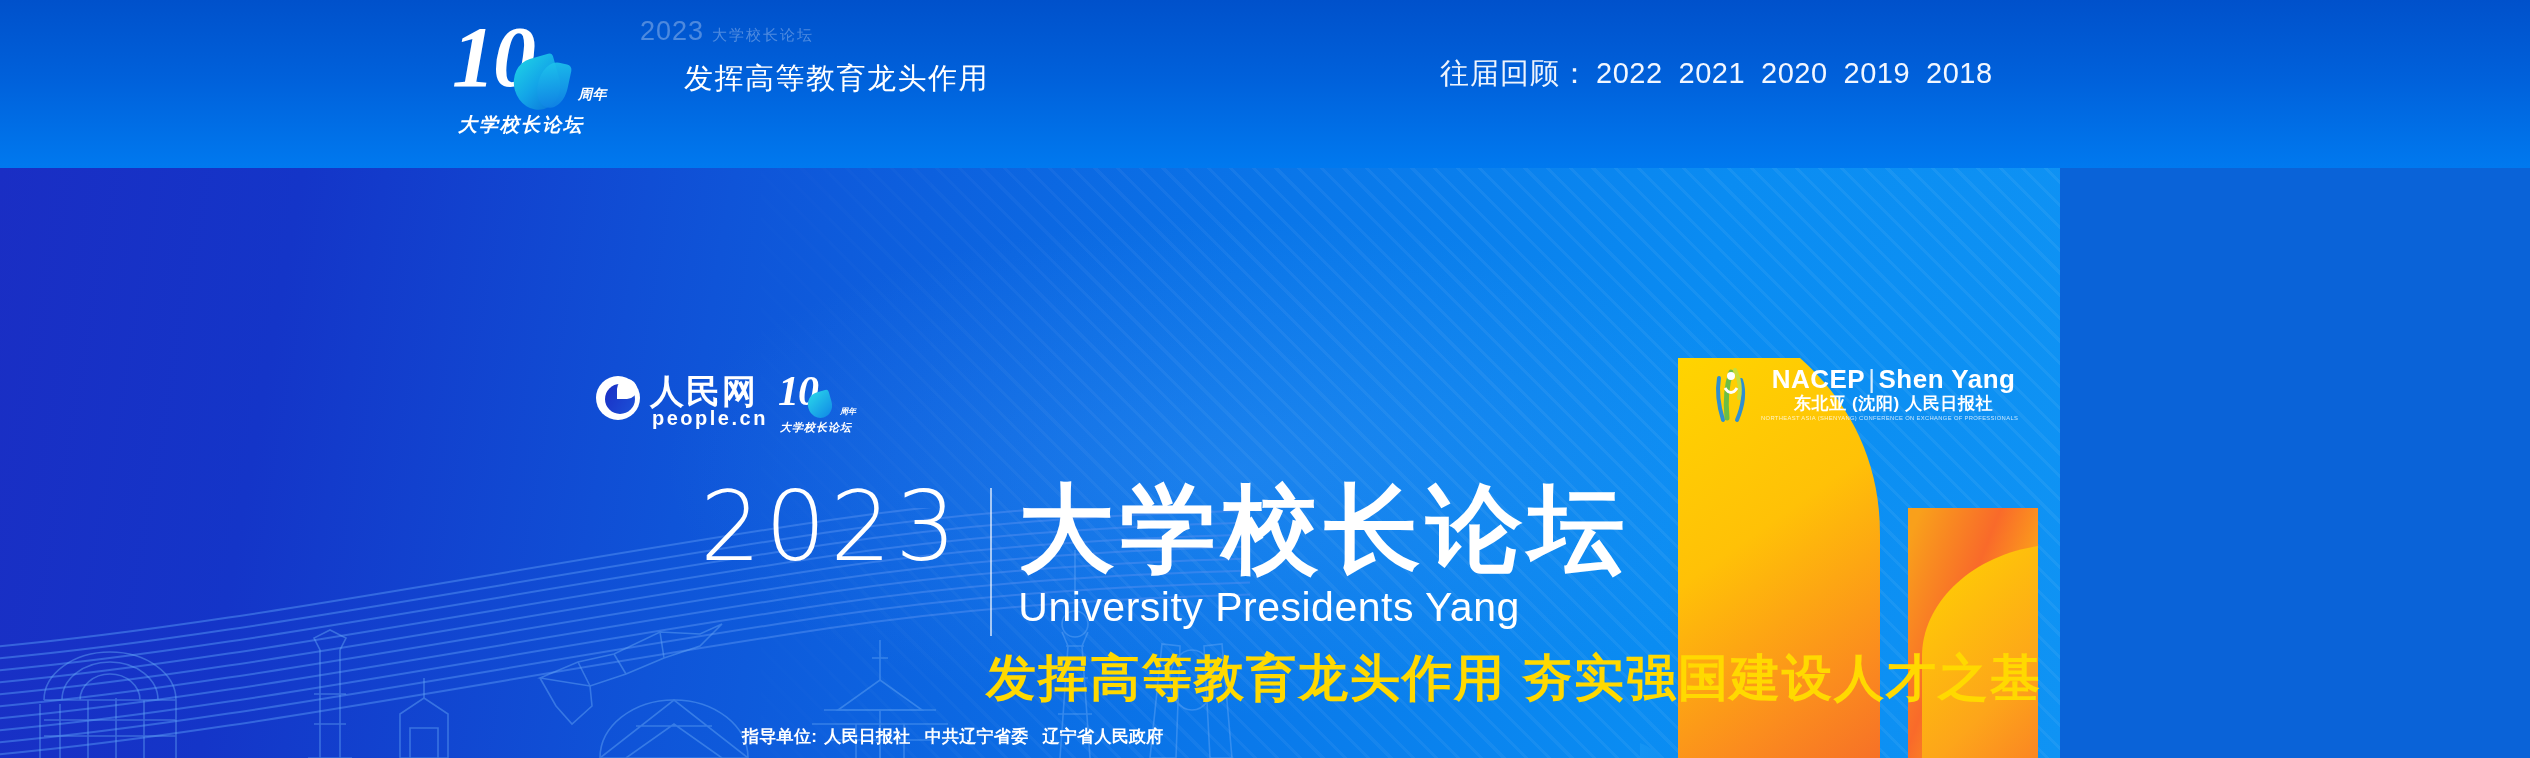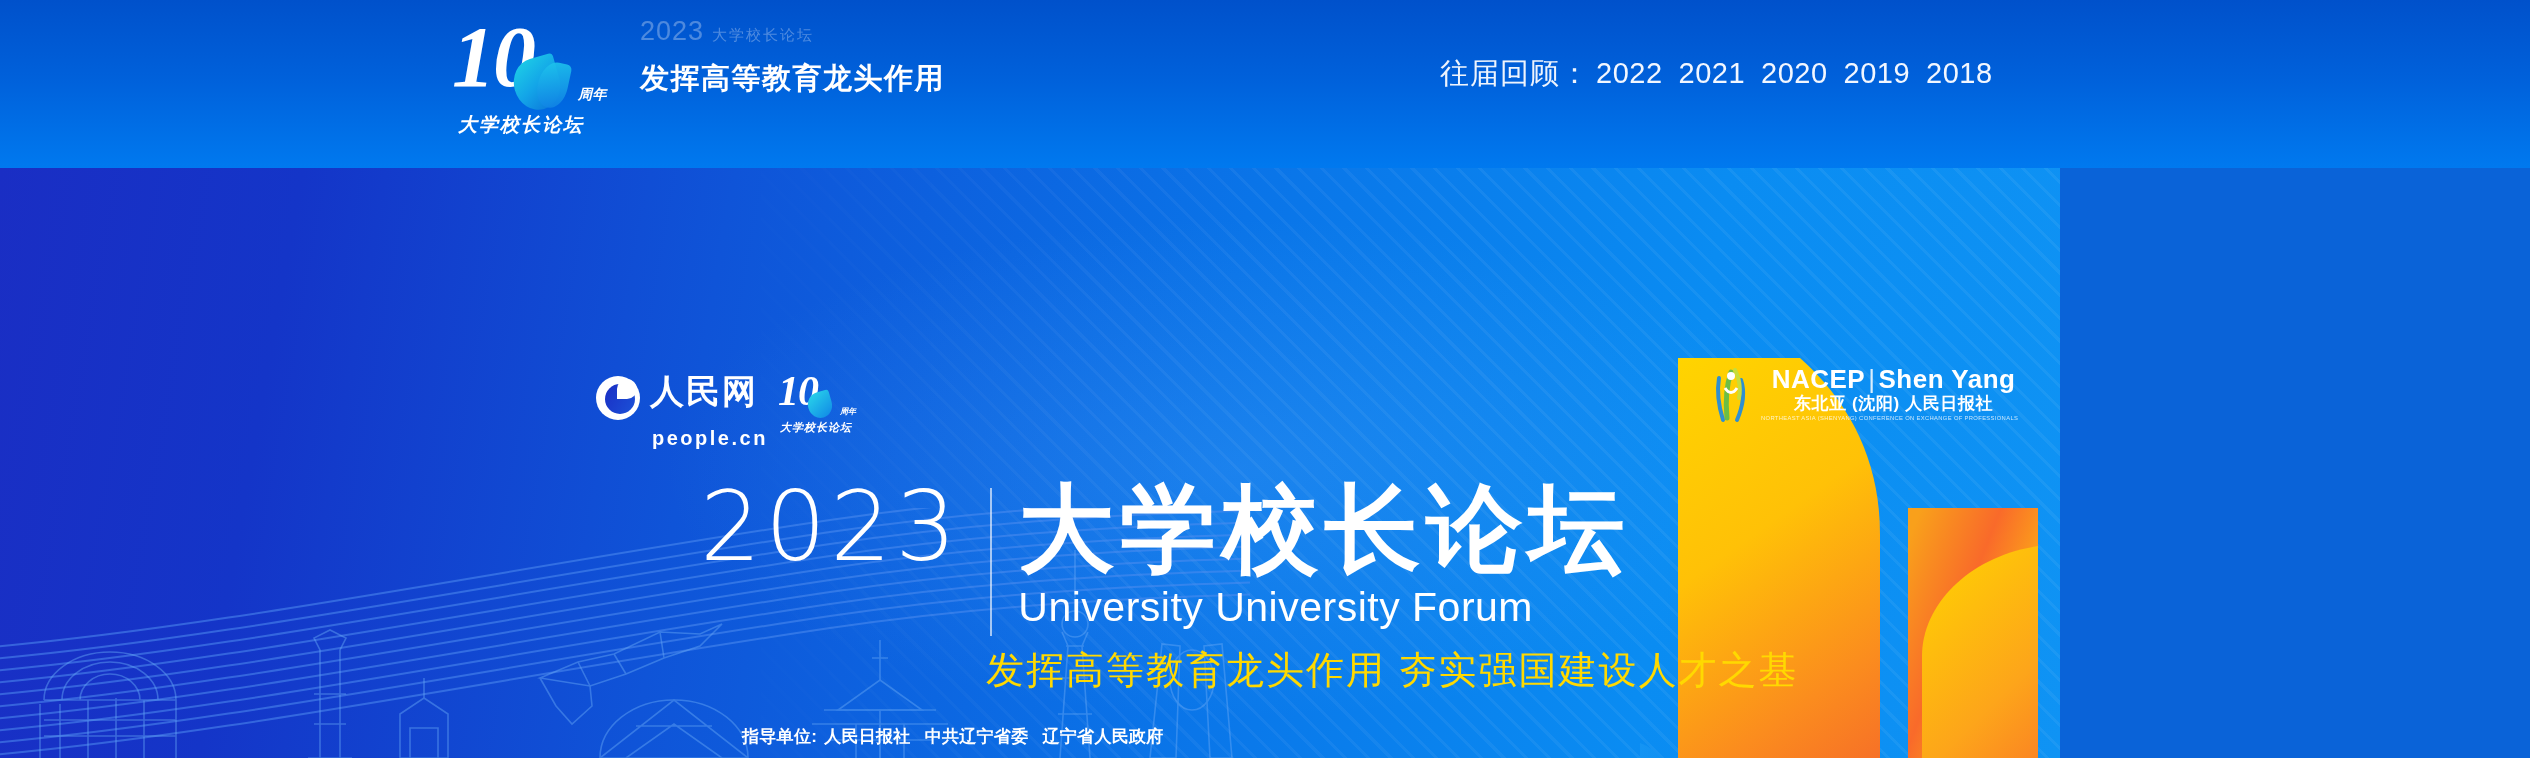--- a/index.html
+++ b/index.html
@@ -53,22 +53,22 @@
   
   .tb-head { position:absolute; left:640px; top:18px; }
   .tb-ghost {
     font-size:27px; color:rgba(255,255,255,.30);
     font-weight:400; letter-spacing:1px;
     line-height:1; margin-bottom:16px;
     white-space:nowrap;
   }
   .tb-ghost .g-cn { font-size:15px; letter-spacing:2px; margin-left:8px; }
   .tb-line {
-    font-size:29px; font-weight:700; color:#ffffff;
-    line-height:1.22; letter-spacing:1.5px; white-space:nowrap;
+    font-size:29px; font-weight:400; color:#ffffff;
+    line-height:1.22; letter-spacing:1.5px; white-space:nowrap;margin-left:44px;
   }
 
   
   .tb-nav {
     position:absolute; left:1440px; top:54px;
     font-size:29px; color:#eef4fd; white-space:nowrap;
     letter-spacing:.5px;
   }
   .tb-nav .nav-label { letter-spacing:1px;text-align:center; }
   .tb-nav .nav-year { margin-left:16px; color:#f2f7ff; text-decoration:none; }
@@ -118,21 +118,21 @@
     content:""; position:absolute; left:21px; top:3px; width:20px; height:20px;
     border-radius:50% 50% 50% 0;
     background:#ffffff; z-index:2;
   }
   .pc-cn {
     position:absolute; left:54px; top:0px;
     font-size:34px; font-weight:700; color:#ffffff;
     letter-spacing:2px; line-height:1;
   }
   .pc-en {
-    position:absolute; left:56px; top:54px;
+    position:absolute; left:56px; top:34px;
     font-size:20px; font-weight:700; color:#ffffff;
     letter-spacing:2.5px; line-height:1;
   }
 
   .logo-anniv { position:absolute; left:778px; top:202px; width:84px; height:64px; }
   .la-10 {
     position:absolute; left:0; top:0;
     font-family:"Liberation Serif","DejaVu Serif",serif;
     font-size:42px; font-style:italic; font-weight:700;
     color:#ffffff; line-height:1; letter-spacing:-1px;
@@ -193,21 +193,21 @@
   }
   .t-en {
     font-size:41px; font-weight:400; color:#ffffff;
     letter-spacing:.5px; margin-top:6px; white-space:nowrap;
     font-family:"Liberation Sans","DejaVu Sans",sans-serif;
   }
 
   
   .slogan {
     position:absolute; left:986px; top:477px;
-    font-size:38px; font-weight:400; color:#ffd900;
+    font-size:50px; font-weight:700; color:#ffd900;
     letter-spacing:2px; white-space:nowrap;
   }
 
   
   .credits { position:absolute; left:742px; top:560px; }
   .cr-line {
     font-size:17px; font-weight:700; color:#ffffff;
     line-height:1; margin-bottom:15px; white-space:nowrap;
     letter-spacing:.3px;
   }
@@ -361,21 +361,21 @@
         <div class="nc-cn">东北亚 (沈阳) 人民日报社</div>
         <div class="nc-en">NORTHEAST ASIA (SHENYANG) CONFERENCE ON EXCHANGE OF PROFESSIONALS</div>
       </div>
     </div>
 
     <div class="title-row">
       <div class="t-year">2023</div>
       <div class="t-divider"></div>
       <div class="t-right">
         <div class="t-cn">大学校长论坛</div>
-        <div class="t-en">University University Forum</div>
+        <div class="t-en">University Presidents Yang</div>
       </div>
     </div>
 
     <div class="slogan">发挥高等教育龙头作用 夯实强国建设人才之基</div>
 
     <div class="credits">
       <div class="cr-line">
         <span class="cr-key">指导单位:</span><span class="cr-val">人民日报社</span><span class="cr-val">中共辽宁省委</span><span class="cr-val">辽宁省人民政府</span>
       </div>
 

